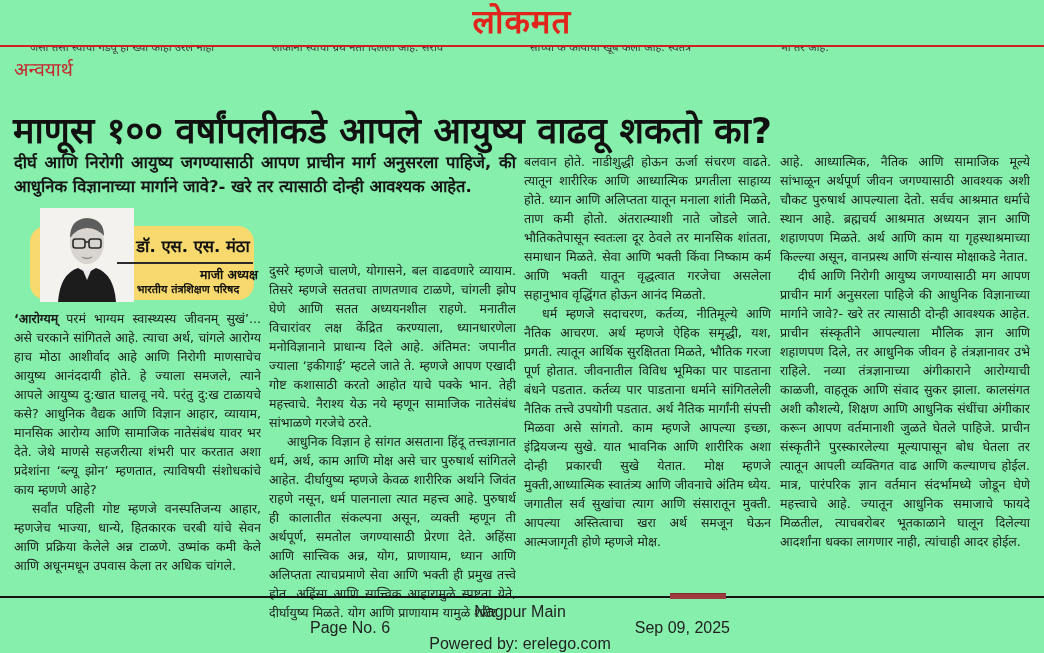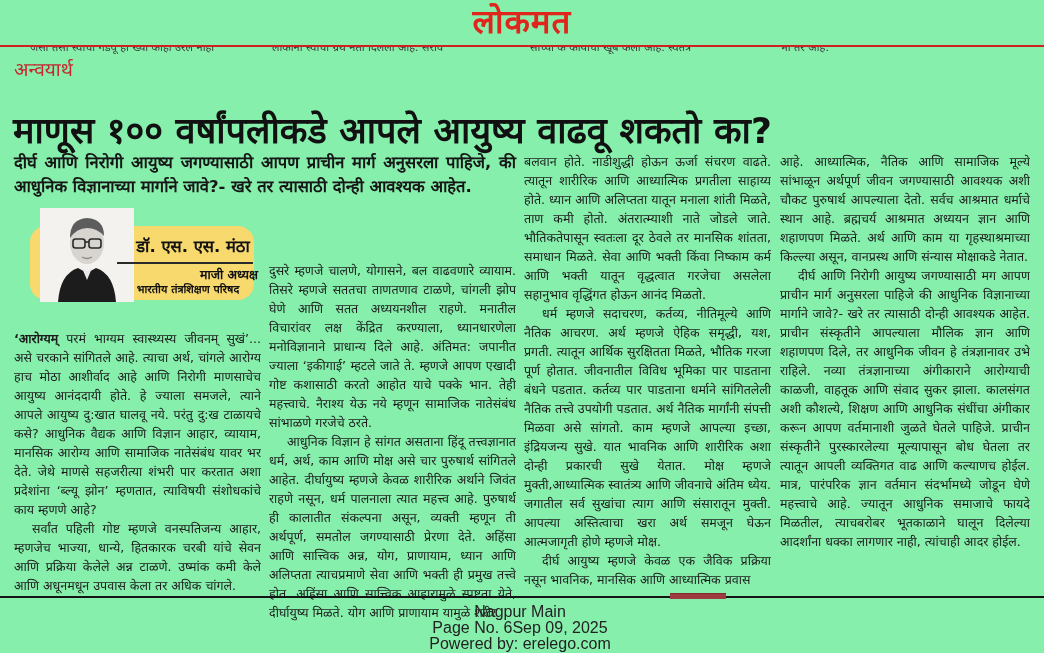--- a/index.html
+++ b/index.html
@@ -28,31 +28,31 @@
   .author-rule{position:absolute;top:262px;left:117px;width:136px;height:1.5px;background:#2a2a2a;}
   .author-title1{position:absolute;top:266px;left:118px;width:140px;text-align:right;
                  font-size:12.5px;font-weight:bold;color:#111;}
   .author-title2{position:absolute;top:281px;left:104px;width:168px;text-align:center;
                  font-size:11px;font-weight:bold;color:#111;white-space:nowrap;}
   
   .col{position:absolute;width:247px;font-size:12.5px;line-height:19px;text-align:justify;
        color:#1b1b1b;overflow:hidden;}
   .col p{margin:0;}
   .col p.indent{text-indent:18px;}
-  #col1{left:14px;top:309px;height:284px;margin-top:20px;}
+  #col1{left:14px;top:309px;height:284px;}
   #col2{left:269px;top:243px;height:364px;margin-top:18px;}
   #col3{left:524px;top:152px;height:441px;}
   #col4{left:780px;top:152px;width:250px;height:441px;}
   
   .footer-rule{position:absolute;top:596px;left:0;width:1044px;height:2px;background:#141414;}
   .footer-accent{position:absolute;top:593px;left:670px;width:56px;height:5px;
                  background:#9e3b41;border-top:1px solid #7c2d32;}
   .footer-text{position:absolute;top:604px;left:310px;width:420px;text-align:center;
                font-family:"Liberation Sans",sans-serif;font-size:16px;color:#222;line-height:16px;}
-  .footer-line2{display:flex;justify-content:center;}
+  .footer-line2{display:flex;justify-content:space-between;}
 </style>
 </head>
 <body>
 
 <div id="page">
 
   <div class="masthead">लोकमत</div>
 
   <div class="top-strip">
     <div class="top-strip-inner">
@@ -95,21 +95,20 @@
   </div>
 
   <div class="col" id="col2">
     <p>दुसरे म्हणजे चालणे, योगासने, बल वाढवणारे व्यायाम.  तिसरे म्हणजे सततचा ताणतणाव टाळणे, चांगली झोप घेणे आणि सतत अध्ययनशील राहणे. मनातील विचारांवर लक्ष केंद्रित करण्याला, ध्यानधारणेला मनोविज्ञानाने प्राधान्य दिले आहे. अंतिमत: जपानीत ज्याला ‘इकीगाई’ म्हटले जाते ते. म्हणजे आपण एखादी गोष्ट कशासाठी करतो आहोत याचे पक्के भान. तेही महत्त्वाचे. नैराश्य येऊ नये म्हणून सामाजिक नातेसंबंध सांभाळणे गरजेचे ठरते.</p>
     <p class="indent">आधुनिक विज्ञान हे सांगत असताना हिंदू तत्त्वज्ञानात धर्म, अर्थ, काम आणि मोक्ष असे चार पुरुषार्थ सांगितले आहेत. दीर्घायुष्य म्हणजे केवळ शारीरिक अर्थाने जिवंत राहणे नसून, धर्म पालनाला त्यात महत्त्व आहे. पुरुषार्थ ही कालातीत संकल्पना असून, व्यक्ती म्हणून ती अर्थपूर्ण, समतोल जगण्यासाठी प्रेरणा देते. अहिंसा आणि सात्त्विक अन्न, योग, प्राणायाम, ध्यान आणि अलिप्तता त्याचप्रमाणे सेवा आणि भक्ती ही प्रमुख तत्त्वे होत. अहिंसा आणि सात्त्विक आहारामुळे स्पष्टता येते, दीर्घायुष्य मिळते.  योग आणि प्राणायाम यामुळे शरीर</p>
   </div>
 
   <div class="col" id="col3">
     <p>बलवान होते. नाडीशुद्धी होऊन ऊर्जा संचरण वाढते. त्यातून शारीरिक आणि आध्यात्मिक प्रगतीला साहाय्य होते. ध्यान आणि अलिप्तता यातून मनाला शांती मिळते, ताण कमी होतो. अंतरात्म्याशी नाते जोडले जाते. भौतिकतेपासून स्वतःला दूर ठेवले तर मानसिक शांतता, समाधान मिळते.  सेवा आणि भक्ती किंवा निष्काम कर्म आणि भक्ती यातून वृद्धत्वात गरजेचा असलेला सहानुभाव वृद्धिंगत होऊन आनंद मिळतो.</p>
     <p class="indent">धर्म म्हणजे सदाचरण, कर्तव्य, नीतिमूल्ये आणि नैतिक आचरण. अर्थ म्हणजे ऐहिक समृद्धी, यश, प्रगती. त्यातून आर्थिक सुरक्षितता मिळते, भौतिक गरजा पूर्ण होतात. जीवनातील विविध भूमिका पार पाडताना बंधने पडतात. कर्तव्य पार पाडताना धर्माने सांगितलेली नैतिक तत्त्वे उपयोगी पडतात. अर्थ नैतिक मार्गांनी संपत्ती मिळवा असे सांगतो. काम म्हणजे आपल्या इच्छा, इंद्रियजन्य सुखे. यात भावनिक आणि शारीरिक अशा दोन्ही प्रकारची सुखे येतात. मोक्ष म्हणजे मुक्ती,आध्यात्मिक स्वातंत्र्य आणि जीवनाचे अंतिम ध्येय.  जगातील सर्व सुखांचा त्याग आणि संसारातून मुक्ती. आपल्या अस्तित्वाचा खरा अर्थ समजून घेऊन आत्मजागृती होणे म्हणजे मोक्ष.</p>
-    <p class="indent">दीर्घ आयुष्य म्हणजे केवळ एक जैविक प्रक्रिया नसून भावनिक, मानसिक आणि आध्यात्मिक प्रवास</p>
   </div>
 
   <div class="col" id="col4">
     <p>आहे. आध्यात्मिक, नैतिक आणि सामाजिक मूल्ये सांभाळून अर्थपूर्ण जीवन जगण्यासाठी आवश्यक अशी चौकट पुरुषार्थ आपल्याला देतो.  सर्वच आश्रमात धर्माचे स्थान आहे. ब्रह्मचर्य आश्रमात अध्ययन ज्ञान आणि शहाणपण मिळते. अर्थ आणि काम या गृहस्थाश्रमाच्या किल्ल्या असून, वानप्रस्थ आणि संन्यास  मोक्षाकडे नेतात.</p>
     <p class="indent">दीर्घ आणि निरोगी आयुष्य जगण्यासाठी मग आपण प्राचीन मार्ग अनुसरला पाहिजे की आधुनिक विज्ञानाच्या मार्गाने जावे?- खरे तर त्यासाठी दोन्ही आवश्यक आहेत. प्राचीन संस्कृतीने आपल्याला मौलिक ज्ञान आणि शहाणपण दिले, तर आधुनिक जीवन हे तंत्रज्ञानावर उभे राहिले. नव्या तंत्रज्ञानाच्या अंगीकाराने आरोग्याची काळजी, वाहतूक आणि संवाद सुकर झाला. कालसंगत अशी कौशल्ये, शिक्षण आणि आधुनिक संधींचा अंगीकार करून आपण वर्तमानाशी जुळते  घेतले पाहिजे. प्राचीन संस्कृतीने पुरस्कारलेल्या मूल्यापासून बोध घेतला तर त्यातून आपली व्यक्तिगत वाढ आणि कल्याणच होईल. मात्र, पारंपरिक ज्ञान वर्तमान संदर्भामध्ये जोडून घेणे महत्त्वाचे आहे. ज्यातून आधुनिक समाजाचे फायदे मिळतील, त्याचबरोबर भूतकाळाने घालून दिलेल्या आदर्शांना धक्का लागणार नाही, त्यांचाही आदर होईल.</p>
   </div>
 
   <div class="footer-rule"></div>
   <div class="footer-accent"></div>
   <div class="footer-text">

